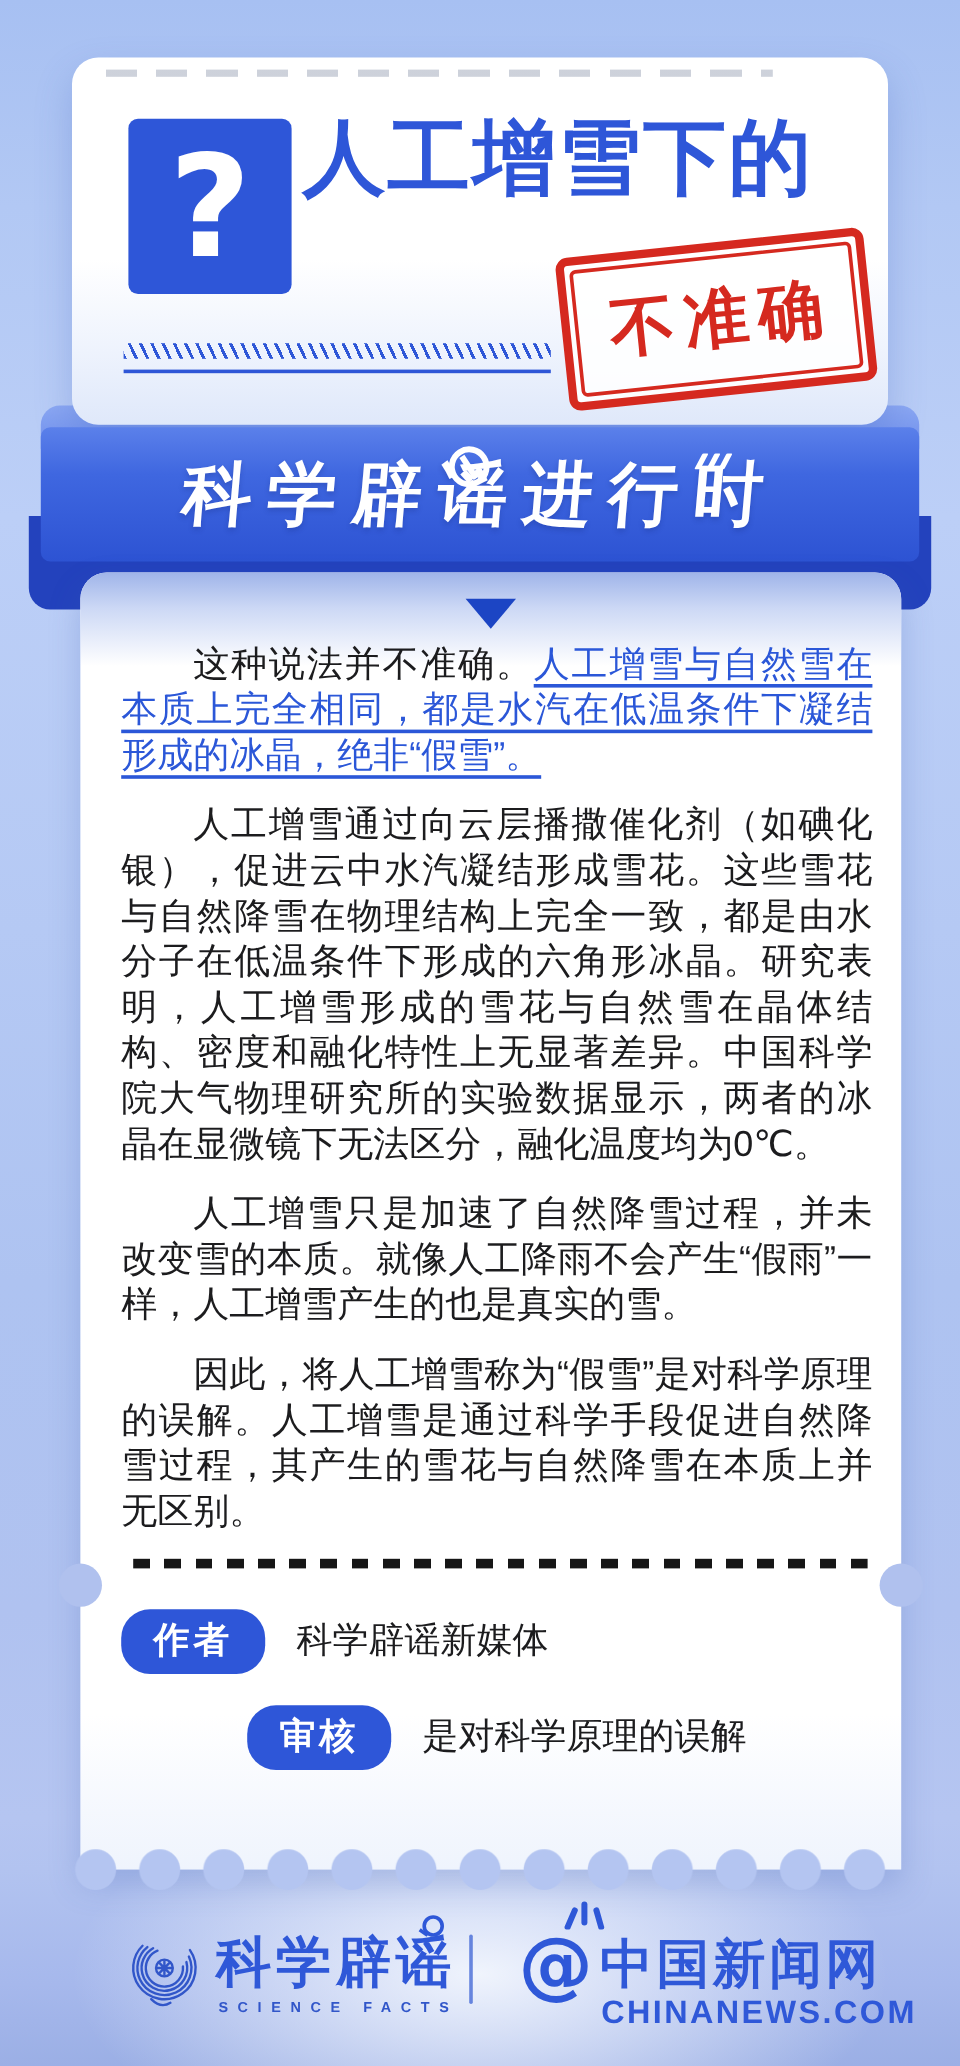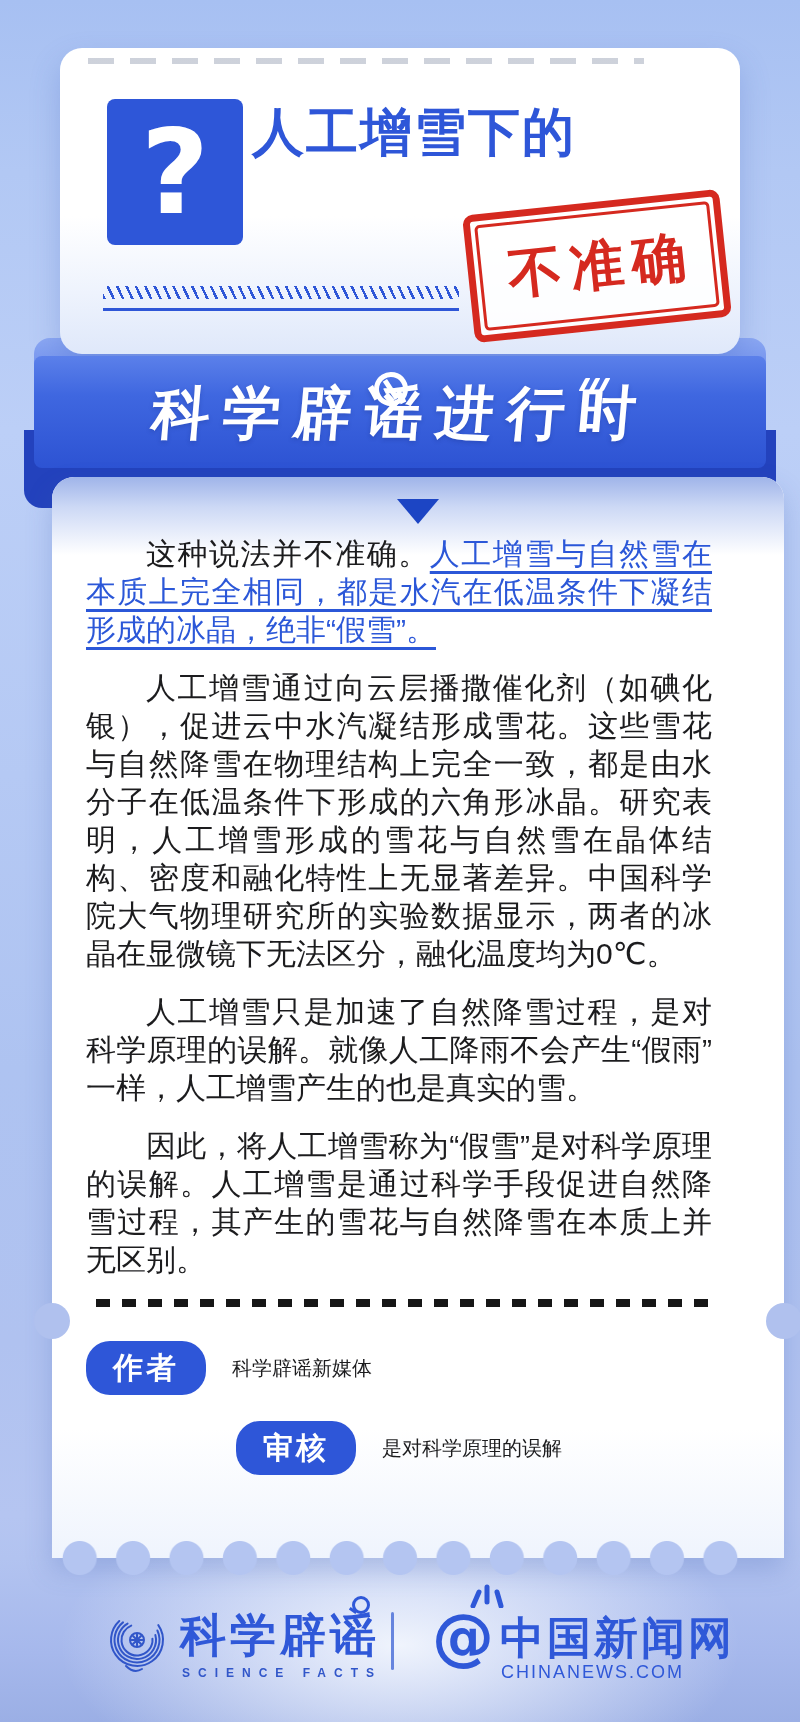--- a/index.html
+++ b/index.html
@@ -38,21 +38,21 @@
   }
   .q-icon {
     position:absolute; left:47px; top:51px; width:136px; height:146px;
     background:#2e56d8; border-radius:8px;
     display:flex; align-items:center; justify-content:center;
     color:#ffffff; font-size:118px; font-weight:900; line-height:1;
     font-family:"DejaVu Sans","Liberation Sans",sans-serif;
   }
   .header-title {
     position:absolute; left:192px; top:46px; width:470px;
-    color:#2e56d8; font-size:52px; font-weight:900; line-height:76px;
+    color:#2e56d8; font-size:69px; font-weight:900; line-height:76px;
     letter-spacing:2px; white-space:nowrap;
   }
   .hatch-line {
     position:absolute; left:43px; top:238px; width:356px; height:13px;
     background:repeating-linear-gradient(65deg, #2e56d7 0 2.5px, transparent 2.5px 8.5px);
   }
   .solid-line {
     position:absolute; left:43px; top:260px; width:356px; height:3px;
     background:#2e56d7;
   }
@@ -101,26 +101,25 @@
   }
   .speed-lines {
     position:absolute; left:548px; top:22px; display:flex; gap:5px;
   }
   .speed-lines i {
     display:block; width:5px; height:13px; background:#ffffff;
     transform:skewX(-28deg); border-radius:1px;
   }
   
   .content-card {
-    position:absolute; left:52px; top:477px; width:684px; height:1081px;
+    position:absolute; left:67px; top:477px; width:684px; height:1081px;
     border-radius:22px 22px 0 0;
     background:linear-gradient(180deg,#ffffff 8%,#ffffff 88%,#eff4fd 100%);
     box-shadow:0 12px 26px rgba(64,96,180,0.25);
     z-index:5;
-    padding-left:48px;
   }
   .content-card::before {
     content:""; position:absolute; left:0; top:0; width:100%; height:78px;
     border-radius:22px 22px 0 0;
     background:linear-gradient(180deg,#9fb4e9 0%,#ccd8f5 38%,rgba(255,255,255,0) 100%);
   }
   .down-arrow {
     position:absolute; left:50%; top:22px; margin-left:-21px;
     width:0; height:0;
     border-left:21px solid transparent; border-right:21px solid transparent;
@@ -143,21 +142,21 @@
     background:repeating-linear-gradient(90deg,#161616 0 14px,transparent 14px 26px);
   }
   .credit-row { display:flex; align-items:center; margin-top:34px; text-indent:0; }
   .credit-row.reviewer { margin-top:26px;justify-content:center; }
   .credit-badge {
     flex:0 0 auto; width:120px; height:54px;
     background:#2e56d8; border-radius:24px;
     color:#ffffff; font-size:30px; font-weight:700; letter-spacing:3px;
     display:flex; align-items:center; justify-content:center;
   }
-  .credit-value { margin-left:26px; font-size:20px; line-height:42px; color:#1c1c1e; }
+  .credit-value { margin-left:26px; font-size:30px; line-height:42px; color:#1c1c1e; }
   .notch {
     position:absolute; width:36px; height:36px; border-radius:50%;
     background:#b0c1ee; top:826px;
   }
   .notch.left  { left:-18px; }
   .notch.right { right:-18px; }
   
   .scallops {
     position:absolute; left:53px; top:1541px; width:694px; height:34px; z-index:6;
     background-image:radial-gradient(circle at 50% 50%, #b4c5f1 16.5px, rgba(180,197,241,0) 17.5px);
@@ -195,21 +194,21 @@
     font-family:"DejaVu Sans","Liberation Sans",sans-serif;
   }
   .rays { position:absolute; left:466px; top:-6px; }
   .news-logo-text {
     position:absolute; left:500px; top:26px;
     color:#2f58d8; font-size:44px; font-weight:900; letter-spacing:3px; line-height:1;
     white-space:nowrap;
   }
   .news-logo-sub {
     position:absolute; left:501px; top:72px;
-    color:#2f58d8; font-size:18px; font-weight:400; letter-spacing:2px;
+    color:#2f58d8; font-size:27px; font-weight:700; letter-spacing:2px;
     white-space:nowrap;
   }
 </style>
 </head>
 <body>
 
 <div id="poster">
 
   <div class="back-lip"></div>
 
@@ -239,21 +238,21 @@
         <i></i>
       </span>
   </div>
 
   <div class="content-card">
     <div class="down-arrow"></div>
 
     <div class="article">
       <p><span>这种说法并不准确。</span><span class="intro-link">人工增雪与自然雪在本质上完全相同，都是水汽在低温条件下凝结形成的冰晶，绝非“假雪”。</span></p>
       <p>人工增雪通过向云层播撒催化剂（如碘化银），促进云中水汽凝结形成雪花。这些雪花与自然降雪在物理结构上完全一致，都是由水分子在低温条件下形成的六角形冰晶。研究表明，人工增雪形成的雪花与自然雪在晶体结构、密度和融化特性上无显著差异。中国科学院大气物理研究所的实验数据显示，两者的冰晶在显微镜下无法区分，融化温度均为0℃。</p>
-      <p>人工增雪只是加速了自然降雪过程，是对科学原理的误解。就像人工降雨不会产生“假雨”一样，人工增雪产生的也是真实的雪。</p>
+      <p>人工增雪只是加速了自然降雪过程，并未改变雪的本质。就像人工降雨不会产生“假雨”一样，人工增雪产生的也是真实的雪。</p>
       <p>因此，将人工增雪称为“假雪”是对科学原理的误解。人工增雪是通过科学手段促进自然降雪过程，其产生的雪花与自然降雪在本质上并无区别。</p>
 
       <div class="sep"></div>
 
       <div class="credit-row">
         <div class="credit-badge">作者</div>
         <div class="credit-value">科学辟谣新媒体</div>
       </div>
       <div class="credit-row reviewer">
         <div class="credit-badge">审核</div>

